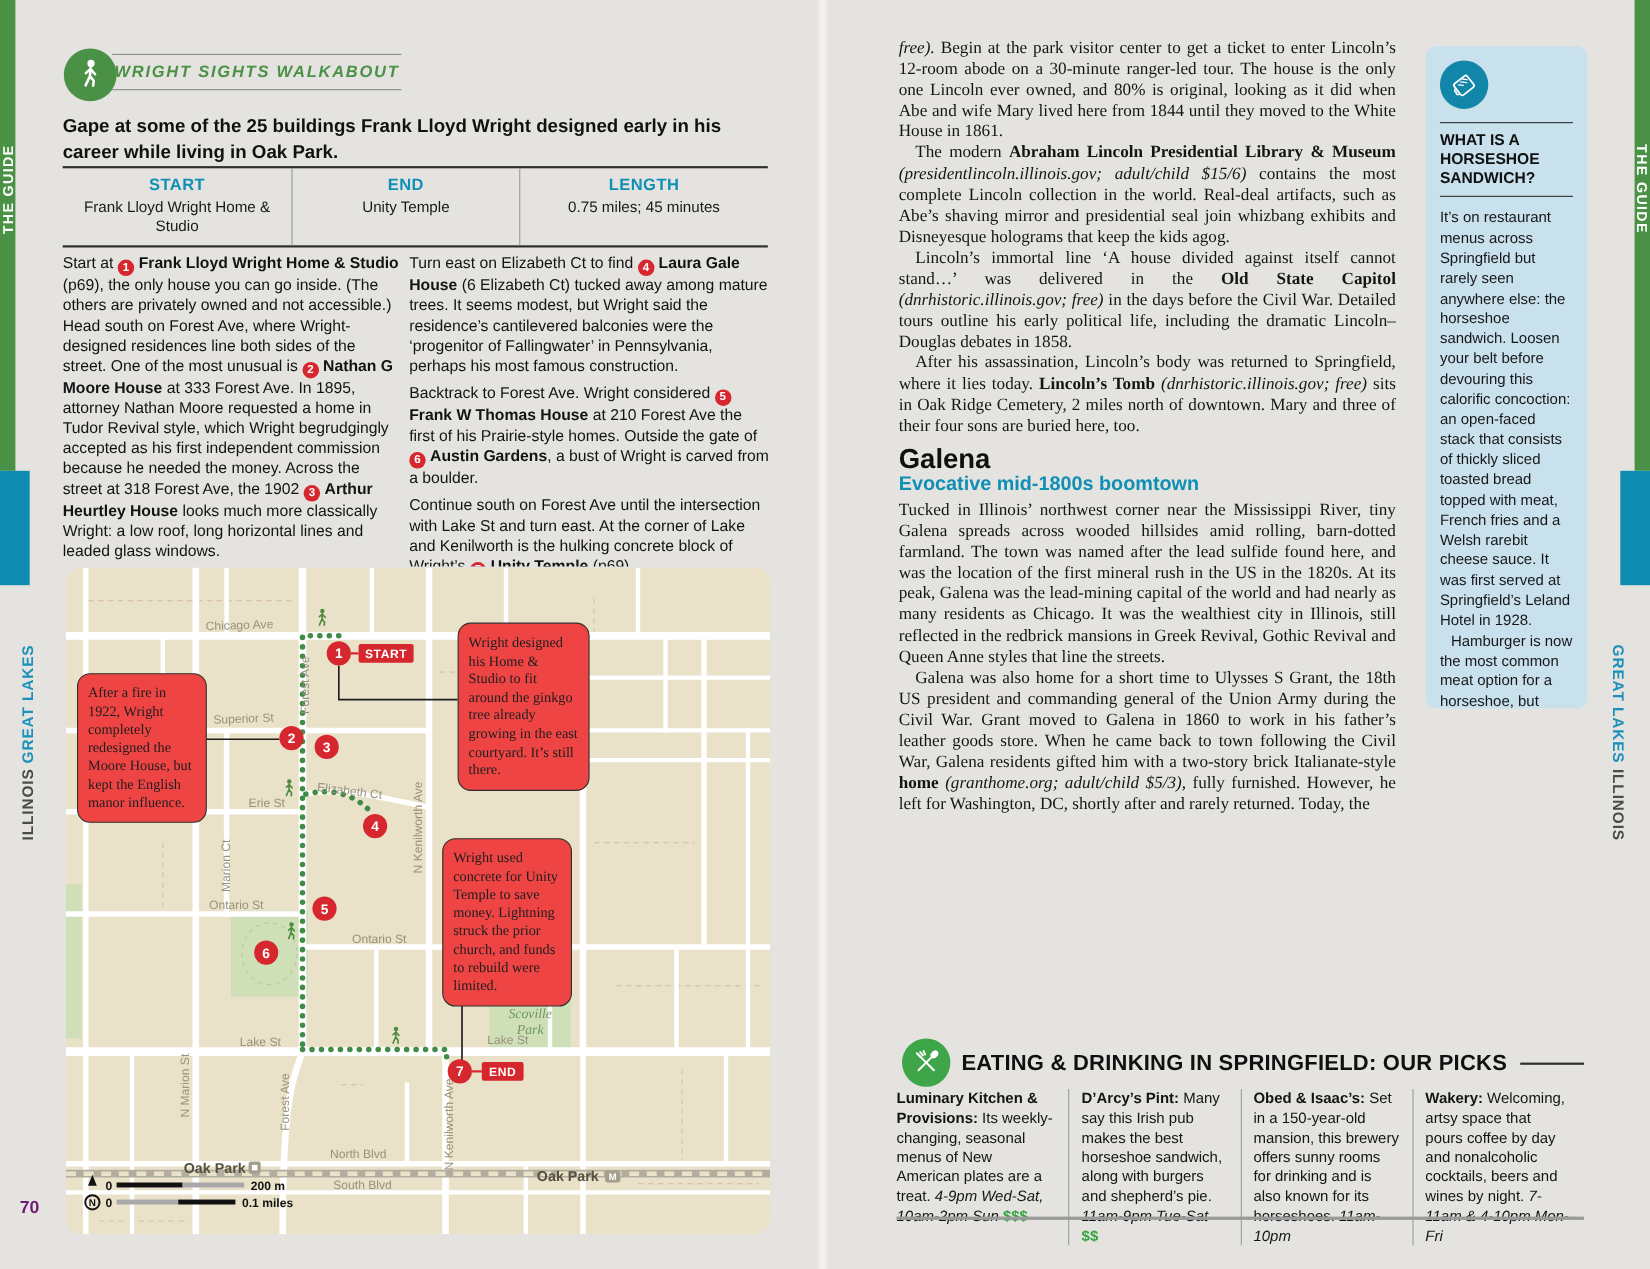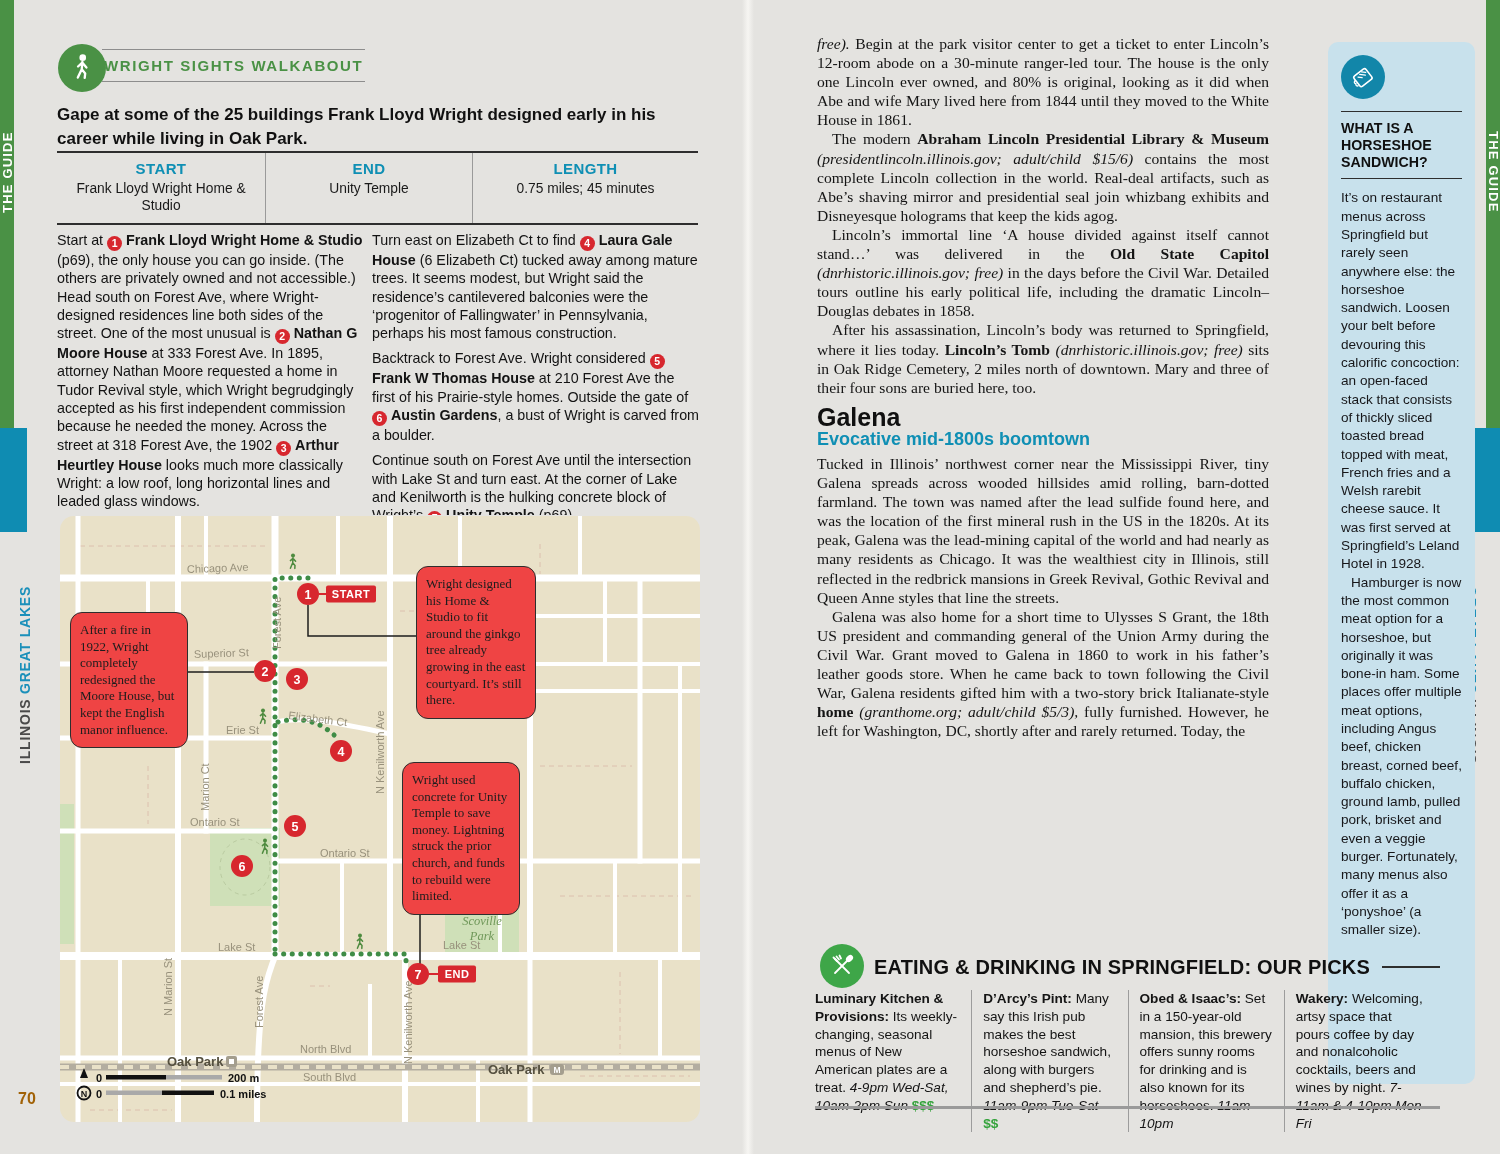--- a/index.html
+++ b/index.html
@@ -13,21 +13,21 @@
   .vtext-up { writing-mode:vertical-rl; transform:rotate(180deg); display:flex; align-items:center; justify-content:center; }
   .vtext-down { writing-mode:vertical-rl; display:flex; align-items:center; justify-content:center; }
   .spine-guide { color:#fff; font-weight:bold; font-size:13px; letter-spacing:1.2px; }
   .spine-region { font-weight:bold; font-size:14px; letter-spacing:.8px; white-space:pre; }
   .spine-region .dark { color:#4a4a4a; }
   .spine-region .blue { color:#1b90ba; }
 
   
   .walk-circle { width:48px; height:48px; border-radius:50%; background:#4a9145; display:flex; align-items:center; justify-content:center; }
   .wt-titlebox { border-top:1px solid #8d8d8d; border-bottom:1px solid #8d8d8d; padding:7px 2px; }
-  .wt-title { color:#4a9145; font-size:15px; font-weight:bold; letter-spacing:1.6px; }
+  .wt-title { color:#4a9145; font-size:15px; font-weight:bold; letter-spacing:1.6px;font-style:italic; }
   .intro { font-size:17px; line-height:24px; color:#111; }
 
   .info-table { border-top:2px solid #2e2e2e; border-bottom:2px solid #2e2e2e; display:flex; }
   .info-col { text-align:center; padding:7px 6px 9px; }
   .info-col + .info-col { border-left:1px solid #9a9a9a; }
   .info-label { color:#0f8fb4; font-weight:bold; font-size:15px; letter-spacing:.4px; margin-bottom:3px; }
   .info-value { font-size:13.8px; line-height:17px; color:#1a1a1a; }
 
   .bodycol { font-size:14.3px; line-height:18.3px; color:#131313; overflow:hidden; }
   .bodycol p { margin-bottom:7px; }
@@ -36,21 +36,21 @@
   .run-price { color:#35a33c; font-weight:bold; font-style:normal; }
   .run-num { display:inline-block; width:15px; height:15px; border-radius:50%; background:#d7272e; color:#fff;
              font-weight:bold; font-size:10.5px; line-height:15px; text-align:center; vertical-align:-2px; }
 
   
   .map-wrap { border-radius:14px; overflow:hidden; }
   .callout { position:absolute; background:#ef4444; border:1.5px solid #2e2e2e; border-radius:12px;
              padding:9px 9px; font-size:13px; line-height:16.6px; color:#1d1d1d; z-index:3;font-family:Liberation Serif, serif; }
   .map-svg { position:absolute; left:0; top:0; }
 
-  .pagenum { font-weight:bold; font-size:16px; color:#a16207; }
+  .pagenum { font-weight:bold; font-size:16px; color:#701a75; }
 
   
   .main-col { width:452px; font-family:"Liberation Serif", serif; font-size:15.6px; line-height:19.1px; text-align:justify; color:#141414; }
   .main-col p.ind { text-indent:15px; }
   .h-galena { font-family:"Liberation Sans", sans-serif; font-weight:bold; font-size:25px; margin:11px 0 3px; color:#101010; }
   .h-sub { font-family:"Liberation Sans", sans-serif; font-weight:bold; font-size:18px; color:#0f8fb4; margin:0 0 5px; }
 
   
   .sidebox { background:#c8e1ec; border-radius:10px; padding:13px 13px; overflow:hidden; }
   .side-circle { width:44px; height:44px; border-radius:50%; background:#1286a9; display:flex; align-items:center; justify-content:center; }
@@ -315,21 +315,21 @@
   <p><span class="run-i">free).</span><span class="run-n"> Begin at the park visitor center to get a ticket to enter Lincoln’s 12-room abode on a 30-minute ranger-led tour. The house is the only one Lincoln ever owned, and 80% is original, looking as it did when Abe and wife Mary lived here from 1844 until they moved to the White House in 1861.</span></p>
   <p class="ind"><span class="run-n">The modern </span><span class="run-b">Abraham Lincoln Presidential Library &amp; Museum</span><span class="run-n"> </span><span class="run-i">(presidentlincoln.illinois.gov; adult/child $15/6)</span><span class="run-n"> contains the most complete Lincoln collection in the world. Real-deal artifacts, such as Abe’s shaving mirror and presidential seal join whizbang exhibits and Disneyesque holograms that keep the kids agog.</span></p>
   <p class="ind"><span class="run-n">Lincoln’s immortal line ‘A house divided against itself cannot stand…’ was delivered in the </span><span class="run-b">Old State Capitol</span><span class="run-n"> </span><span class="run-i">(dnrhistoric.illinois.gov; free)</span><span class="run-n"> in the days before the Civil War. Detailed tours outline his early political life, including the dramatic Lincoln–Douglas debates in 1858.</span></p>
   <p class="ind"><span class="run-n">After his assassination, Lincoln’s body was returned to Springfield, where it lies today. </span><span class="run-b">Lincoln’s Tomb</span><span class="run-n"> </span><span class="run-i">(dnrhistoric.illinois.gov; free)</span><span class="run-n"> sits in Oak Ridge Cemetery, 2 miles north of downtown. Mary and three of their four sons are buried here, too.</span></p>
   <h2 class="h-galena">Galena</h2>
   <div class="h-sub">Evocative mid-1800s boomtown</div>
   <p>Tucked in Illinois’ northwest corner near the Mississippi River, tiny Galena spreads across wooded hillsides amid rolling, barn-dotted farmland. The town was named after the lead sulfide found here, and was the location of the first mineral rush in the US in the 1820s. At its peak, Galena was the lead-mining capital of the world and had nearly as many residents as Chicago. It was the wealthiest city in Illinois, still reflected in the redbrick mansions in Greek Revival, Gothic Revival and Queen Anne styles that line the streets.</p>
   <p class="ind"><span class="run-n">Galena was also home for a short time to Ulysses S Grant, the 18th US president and commanding general of the Union Army during the Civil War. Grant moved to Galena in 1860 to work in his father’s leather goods store. When he came back to town following the Civil War, Galena residents gifted him with a two-story brick Italianate-style </span><span class="run-b">home</span><span class="run-n"> </span><span class="run-i">(granthome.org; adult/child $5/3),</span><span class="run-n"> fully furnished. However, he left for Washington, DC, shortly after and rarely returned. Today, the</span></p>
 </div>
 
-<div class="abs sidebox" style="left:1328px;top:42px;width:147px;height:1042px;">
+<div class="abs sidebox" style="left:1296px;top:42px;width:147px;height:602px;">
   <div class="side-circle">
     <svg width="28" height="28" viewBox="0 0 28 28">
       <g transform="rotate(-38 14 14)">
         <rect x="6" y="8" width="15" height="13" rx="2" fill="none" stroke="#fff" stroke-width="1.6"></rect>
         <path d="M6,12 c-2,0 -3,1.5 -1.8,3 c-1.4,1 -0.8,3 1,3" fill="none" stroke="#fff" stroke-width="1.4"></path>
         <path d="M10,11 L13,14 M13,10 L17,14 M16,9 L19,12" stroke="#fff" stroke-width="1.2" stroke-linecap="round"></path>
       </g>
     </svg>
   </div>
   <div class="side-titlebox">

